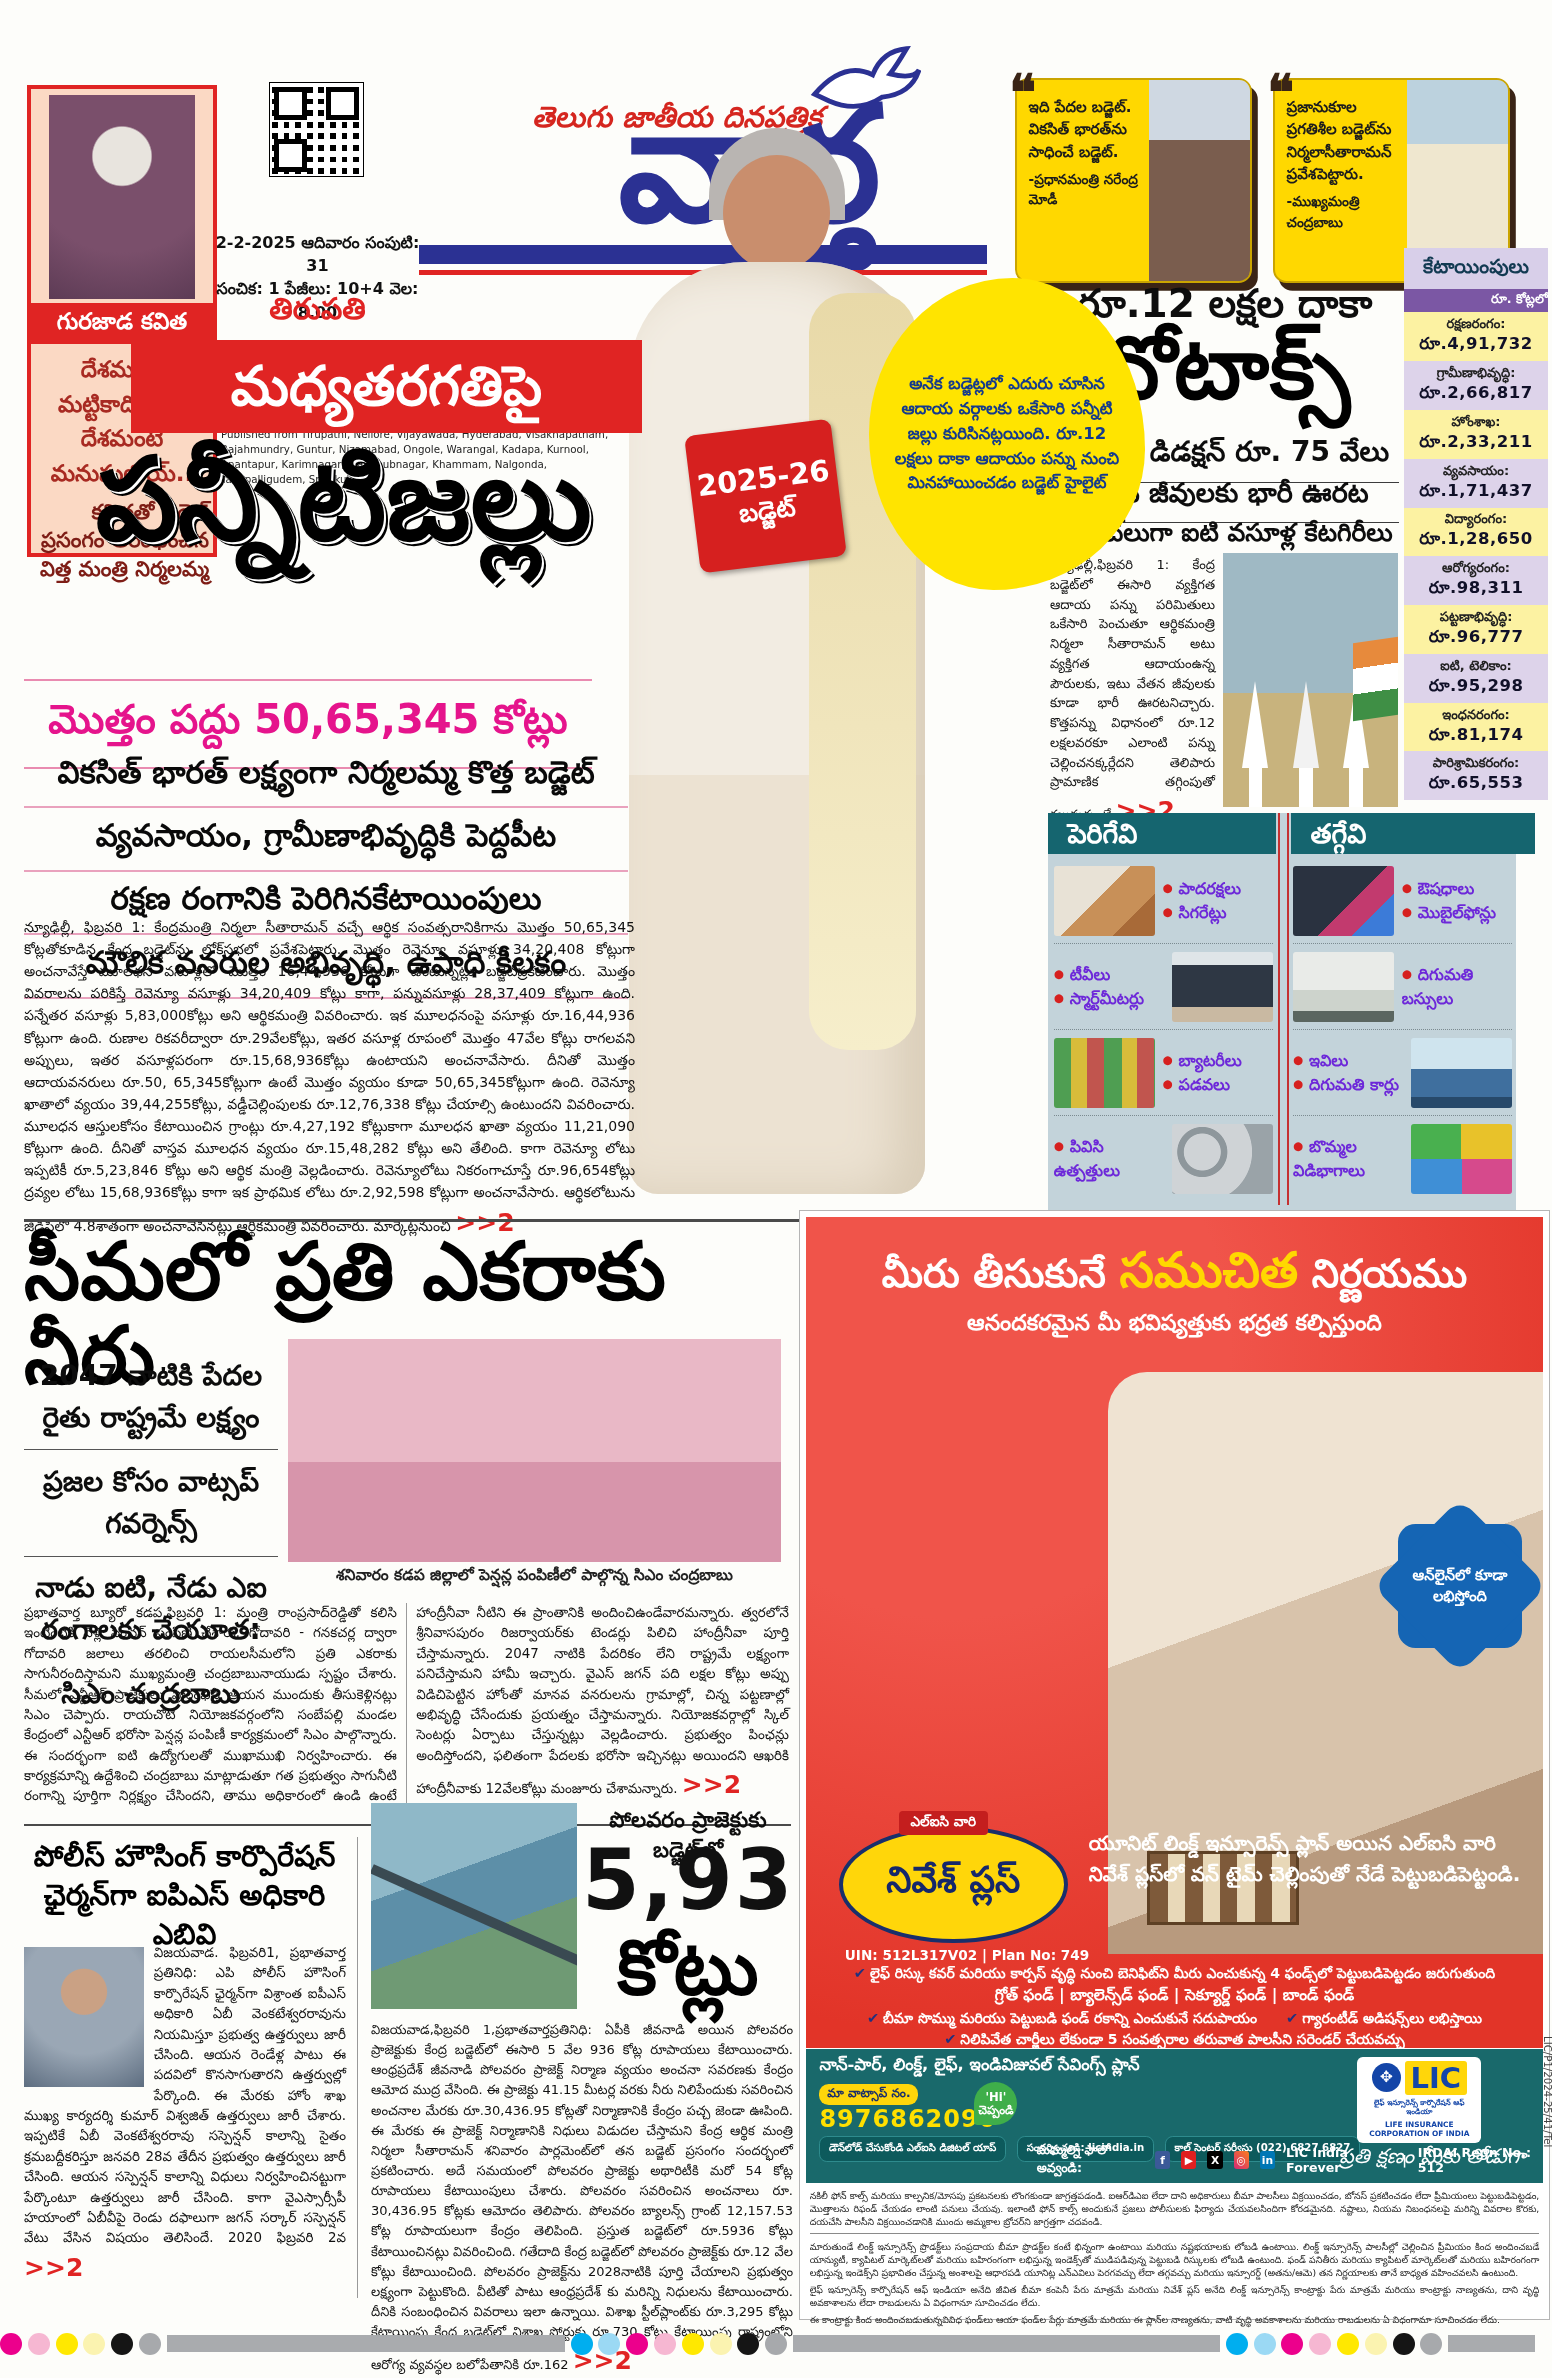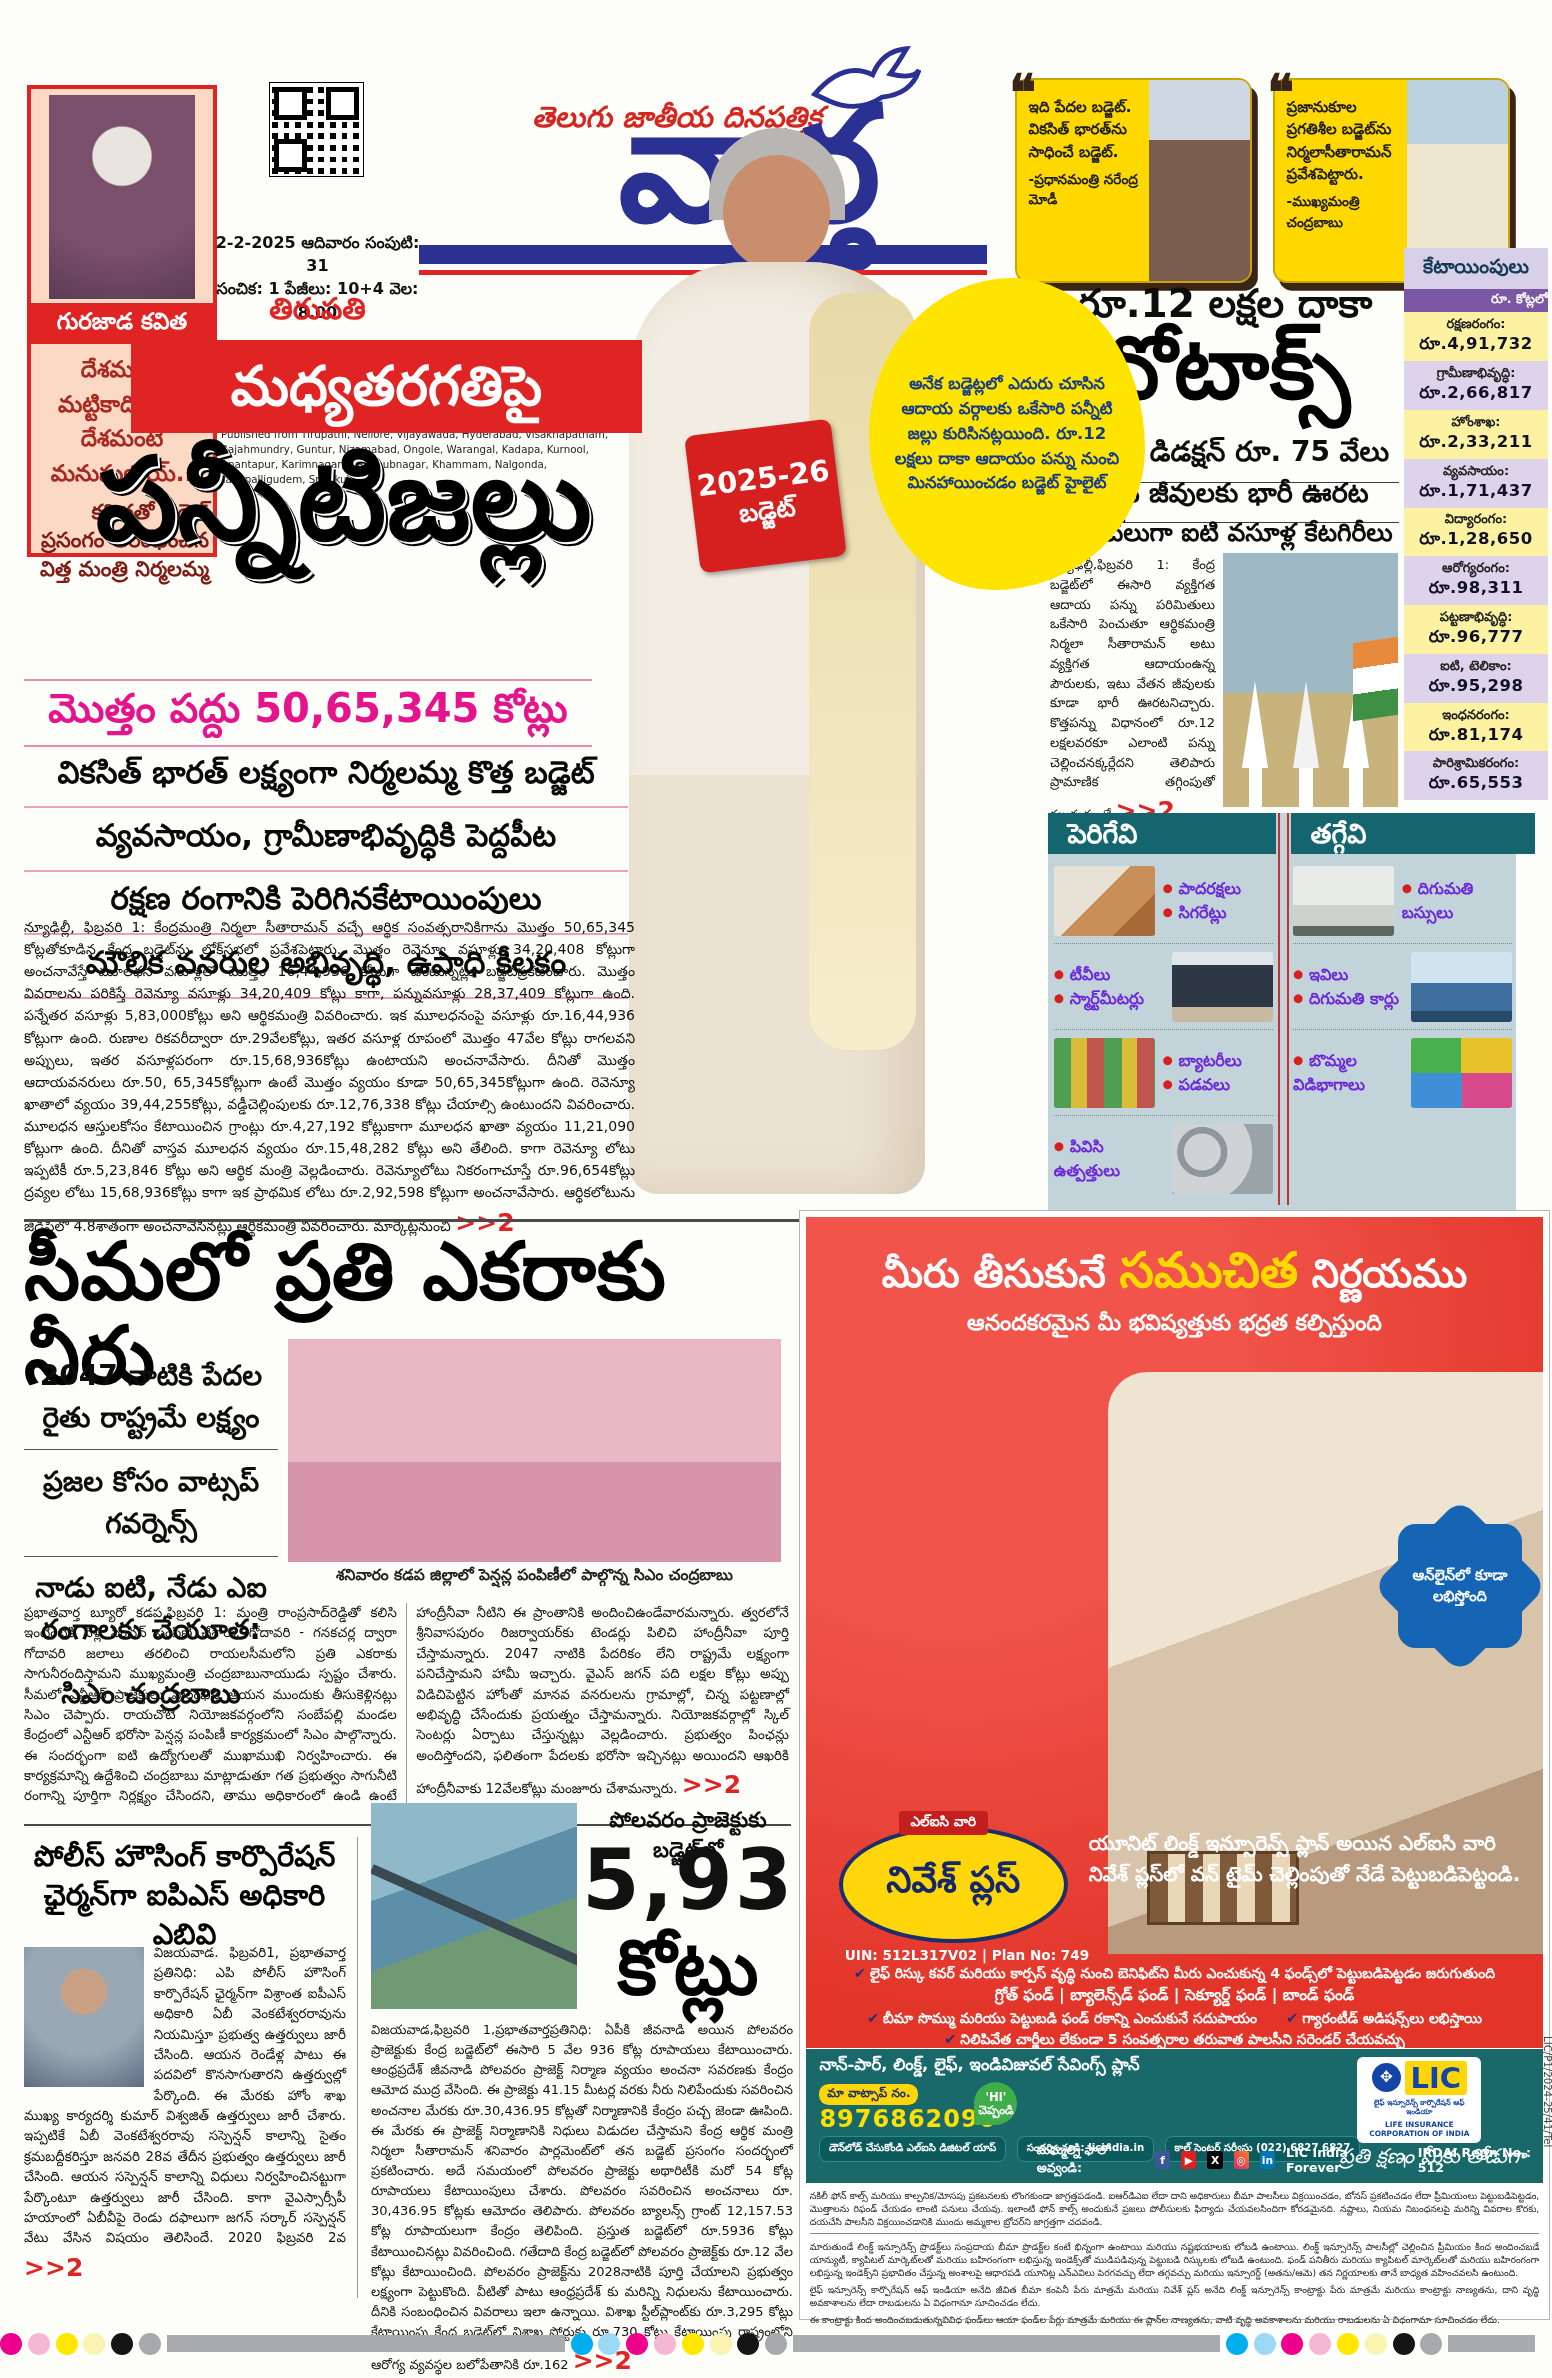--- a/index.html
+++ b/index.html
@@ -35,21 +35,21 @@
   .quote-text{flex:1.15;padding:15.5px 3.9px 5.8px 11.6px;font-size:15px;font-weight:bold;color:#1c1c1c;line-height:1.5;}
   .quote-attr{margin-top:5.8px;font-size:13.6px;}
   .quote-photo{flex:1;border-radius:0 10.7px 10.7px 0;}
   .photo-modi{background:linear-gradient(180deg,#cfd8e2 0 30%,#7a5d4e 30% 100%);}
   .photo-cbn{background:linear-gradient(180deg,#bcd2de 0 32%,#efe7cf 32% 100%);}
   
   .lead-kicker{left:131px;top:340px;width:511px;height:93px;background:#e02423;color:#fff;
       font-size:55px;font-weight:bold;text-align:center;line-height:93px;}
   .lead-headline{left:21.3px;top:439px;width:645px;font-size:115px;font-weight:900;color:#000;
       text-align:center;line-height:1.05;text-shadow:1.9px 1.9px 0 #fff,3.9px 3.9px 0 #000;}
-  .lead-deck{left:24px;top:679px;width:568px;text-align:center;color:#e5148c;font-weight:900;font-size:40px;padding:4px 0;border-top:2.9px solid #e98bb0;border-bottom:2.9px solid #e98bb0;}
+  .lead-deck{left:24px;top:679px;width:568px;text-align:center;color:#e5148c;font-weight:900;font-size:40px;padding:15px 0;border-top:2.9px solid #e98bb0;border-bottom:2.9px solid #e98bb0;}
   .lead-bullets{left:24px;top:745px;width:604px;}
   .lead-bullets div{text-align:center;font-weight:bold;font-size:31px;color:#090909;padding:8.7px 0;border-bottom:2.9px solid #e9a2bd;}
   .lead-body{left:24px;top:916px;width:611px;height:296px;font-size:14px;line-height:1.58;text-align:justify;color:#101010;}
   .jump{color:#e02423;font-weight:bold;font-size:25px;white-space:nowrap;}
   .hr1{left:24px;top:1219px;width:999px;height:2.9px;background:#4a4a4a;}
   
   .fm{left:571px;top:128px;width:412px;height:1092px;}
   .fm .hair{position:absolute;left:138px;top:0;width:136px;height:92px;border-radius:68px 68px 0 0;background:#b9b5b2;}
   .fm .face{position:absolute;left:152px;top:27px;width:107px;height:116px;border-radius:50%;background:#c98e6d;}
   .fm .body{position:absolute;left:58px;top:134px;width:296px;height:932px;border-radius:116px 116px 29px 29px;
@@ -364,20 +364,27 @@
       </div>
       <div class="prow rev">
         <div class="pimg im-pvc"></div>
         <div class="plist">
             <div>పివిసి ఉత్పత్తులు</div>
           </div>
       </div>
     </div>
     <div class="pcol pcol-r">
       <div class="prow">
+        <div class="pimg im-ph"></div>
+        <div class="plist">
+            <div>ఔషధాలు</div>
+            <div>మొబైల్‌ఫోన్లు</div>
+          </div>
+      </div>
+      <div class="prow">
         <div class="pimg im-bus"></div>
         <div class="plist">
             <div>దిగుమతి బస్సులు</div>
           </div>
       </div>
       <div class="prow rev">
         <div class="pimg im-car"></div>
         <div class="plist">
             <div>ఇవిలు</div>
             <div>దిగుమతి కార్లు</div>

